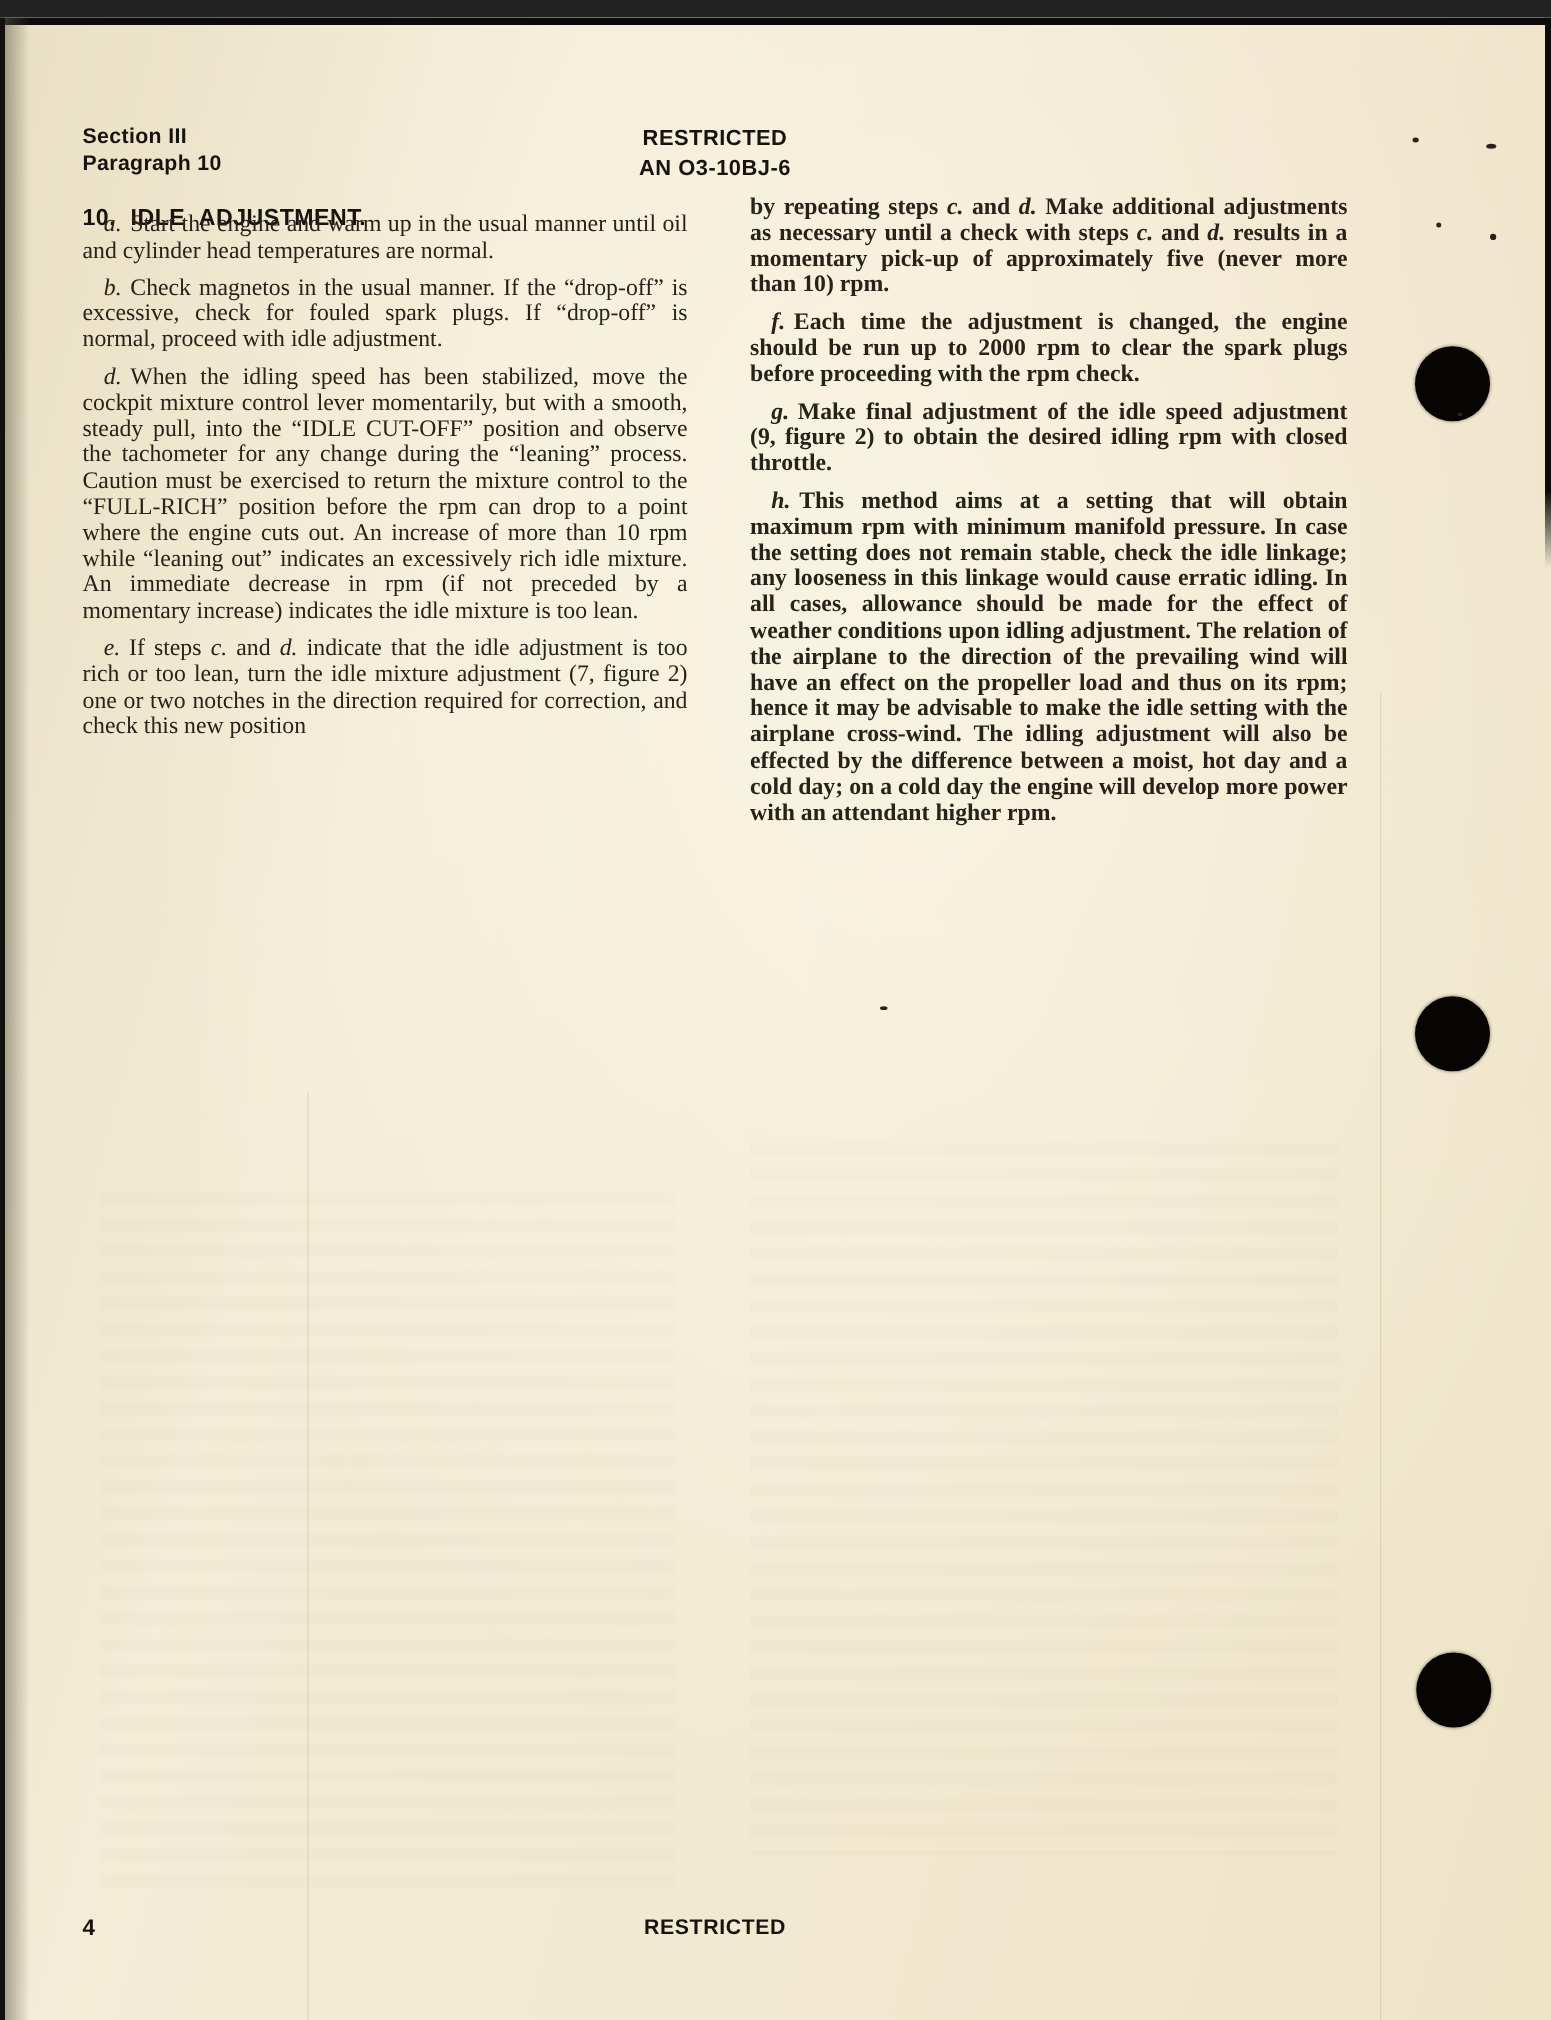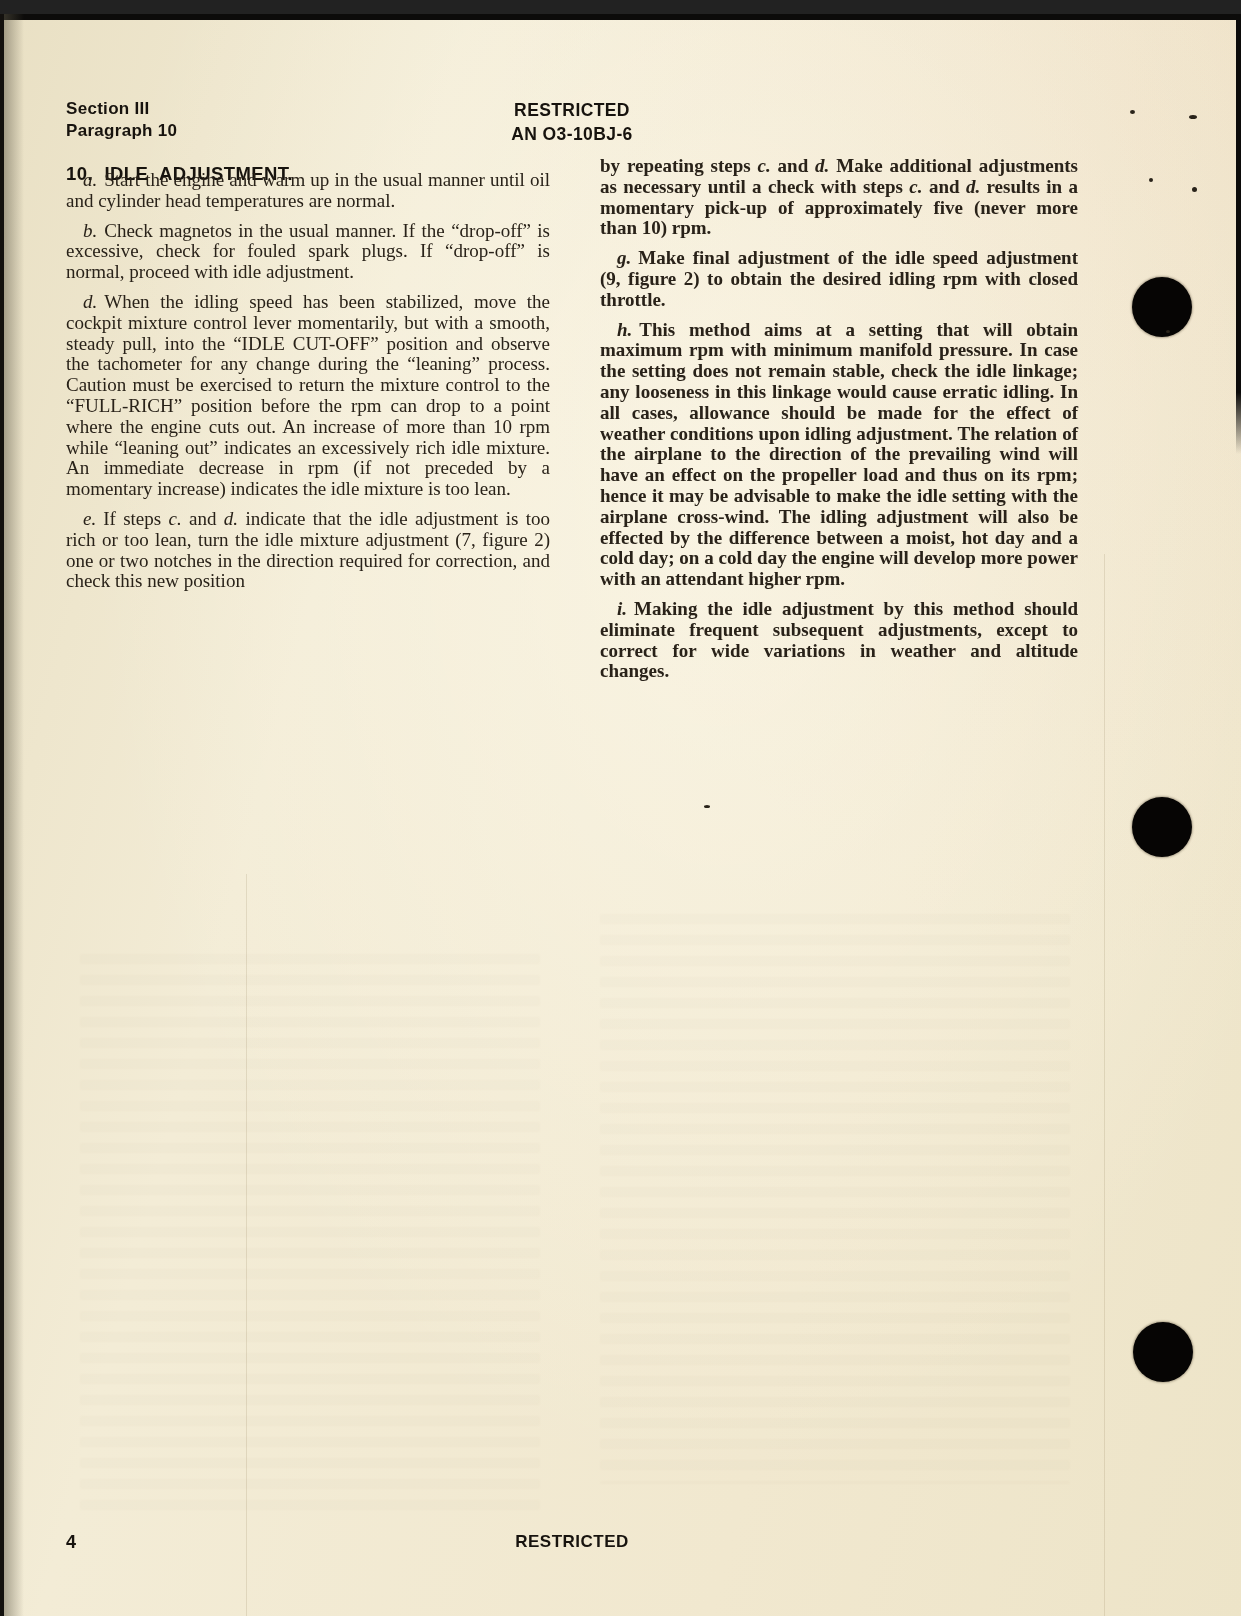--- a/index.html
+++ b/index.html
@@ -89,21 +89,21 @@
 
   <div class="col col-left">
     <p><span class="marker">a.</span><span>Start the engine and warm up in the usual manner until oil and cylinder head temperatures are normal.</span></p>
     <p><span class="marker">b.</span><span>Check magnetos in the usual manner. If the “drop-off” is excessive, check for fouled spark plugs. If “drop-off” is normal, proceed with idle adjustment.</span></p>
     <p><span class="marker">d.</span><span>When the idling speed has been stabilized, move the cockpit mixture control lever momentarily, but with a smooth, steady pull, into the “IDLE CUT-OFF” position and observe the tachometer for any change during the “leaning” process. Caution must be exercised to return the mixture control to the “FULL-RICH” position before the rpm can drop to a point where the engine cuts out. An increase of more than 10 rpm while “leaning out” indicates an excessively rich idle mixture. An immediate decrease in rpm (if not preceded by a momentary increase) indicates the idle mixture is too lean.</span></p>
     <p><span class="marker">e.</span><span>If steps <i>c.</i> and <i>d.</i> indicate that the idle adjustment is too rich or too lean, turn the idle mixture adjustment (7, figure 2) one or two notches in the direction required for correction, and check this new position</span></p>
   </div>
 
   <div class="col col-right">
     <p class="no-indent"><span>by repeating steps <i>c.</i> and <i>d.</i> Make additional adjustments as necessary until a check with steps <i>c.</i> and <i>d.</i> results in a momentary pick-up of approximately five (never more than 10) rpm.</span></p>
+    <p><span class="marker">f.</span><span>Each time the adjustment is changed, the engine should be run up to 2000 rpm to clear the spark plugs before proceeding with the rpm check.</span></p>
     <p><span class="marker">g.</span><span>Make final adjustment of the idle speed adjustment (9, figure 2) to obtain the desired idling rpm with closed throttle.</span></p>
     <p><span class="marker">h.</span><span>This method aims at a setting that will obtain maximum rpm with minimum manifold pressure. In case the setting does not remain stable, check the idle linkage; any looseness in this linkage would cause erratic idling. In all cases, allowance should be made for the effect of weather conditions upon idling adjustment. The relation of the airplane to the direction of the prevailing wind will have an effect on the propeller load and thus on its rpm; hence it may be advisable to make the idle setting with the airplane cross-wind. The idling adjustment will also be effected by the difference between a moist, hot day and a cold day; on a cold day the engine will develop more power with an attendant higher rpm.</span></p>
-    <p><span class="marker">i.</span><span>Making the idle adjustment by this method should eliminate frequent subsequent adjustments, except to correct for wide variations in weather and altitude changes.</span></p>
   </div>
 
   <div class="sans footer-num">4</div>
   <div class="sans footer-center">RESTRICTED</div>
 
 </div>
 
 </body></html>

